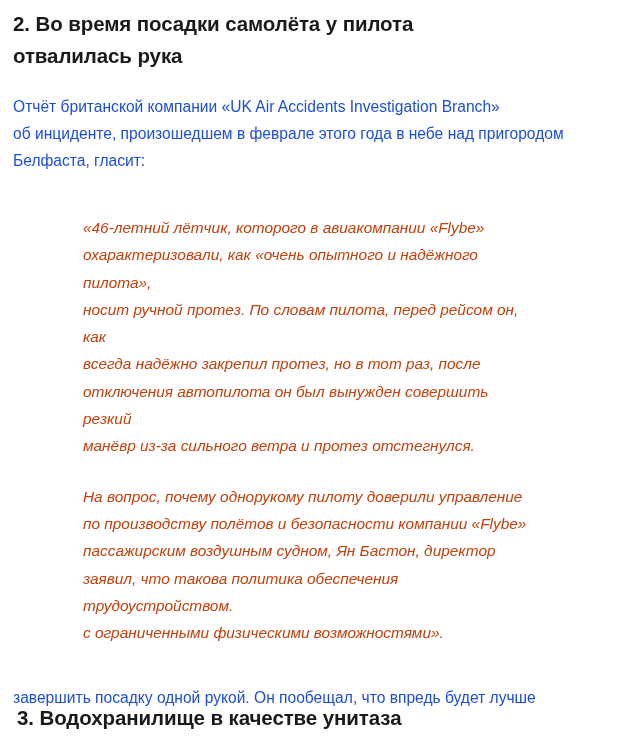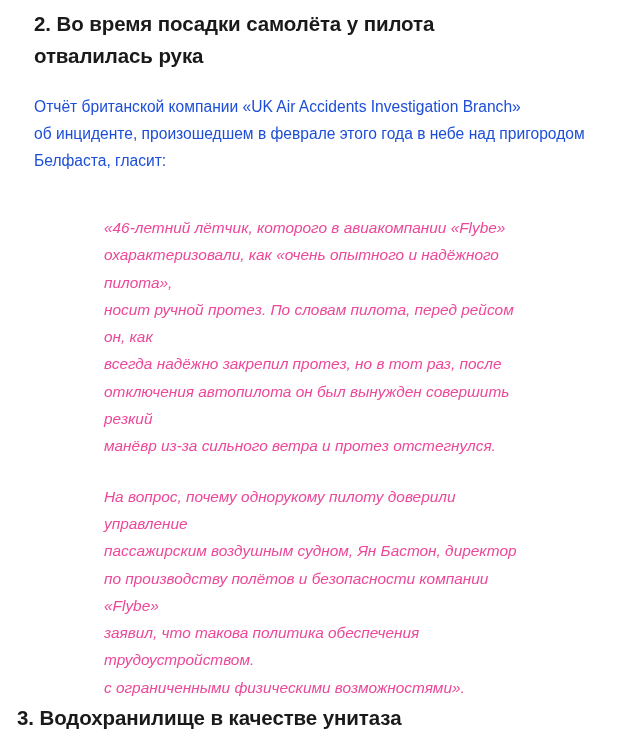--- a/index.html
+++ b/index.html
@@ -11,21 +11,21 @@
     width: 635px;
     height: 745px;
     overflow: hidden;
     font-family: "Liberation Sans", sans-serif;
     -webkit-font-smoothing: antialiased;
   }
   .article {
     width: 635px;
     height: 745px;
     box-sizing: border-box;
-    padding: 0 16px 0 34px;
+    padding: 0 16px 0 13px;
     background: #ffffff;
     position: relative;
   }
   .section-heading {
     font-family: "Liberation Sans", sans-serif;
     font-weight: bold;
     font-size: 20.5px;
     line-height: 32px;
     color: #1a1a1a;
     letter-spacing: -0.1px;
@@ -50,21 +50,21 @@
   .quote-block {
     padding-left: 30px;
     padding-right: 40px;
   }
   .quote-par {
     font-family: "Liberation Sans", sans-serif;
     font-style: italic;
     font-weight: normal;
     font-size: 15.4px;
     line-height: 27.3px;
-    color: #ec4899;
+    color: #c2410c;
     margin: 0;
     padding: 0;
   }
   .quote-gap { height: 23px; }
   .bottom-heading-wrap {
     position: absolute;
     left: 17px;
     right: 24px;
     top: 702px;
   }
@@ -97,22 +97,22 @@
       <span class="line">носит ручной протез. По словам пилота, перед рейсом он, как</span>
       <span class="line">всегда надёжно закрепил протез, но в тот раз, после</span>
       <span class="line">отключения автопилота он был вынужден совершить резкий</span>
       <span class="line">манёвр из-за сильного ветра и протез отстегнулся.</span>
     </p>
 
     <div class="quote-gap"></div>
 
     <p class="quote-par">
       <span class="line">На вопрос, почему однорукому пилоту доверили управление</span>
+      <span class="line">по производству полётов и безопасности компании «Flybe»</span>
       <span class="line">пассажирским воздушным судном, Ян Бастон, директор</span>
-      <span class="line">по производству полётов и безопасности компании «Flybe»</span>
       <span class="line">заявил, что такова политика обеспечения трудоустройством.</span>
       <span class="line">с ограниченными физическими возможностями».</span>
     </p>
   </blockquote>
 
   <div class="par-spacer-3"></div>
 
   <p class="body-par">
     <span class="line">завершить посадку одной рукой. Он пообещал, что впредь будет лучше</span>
 

